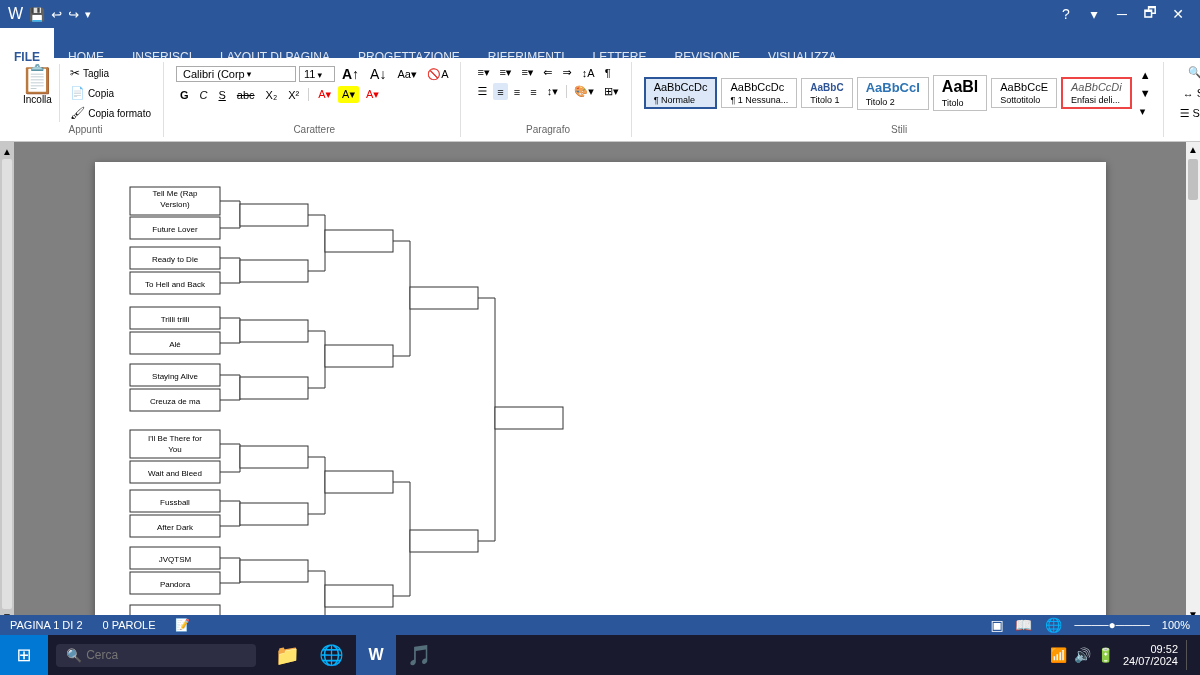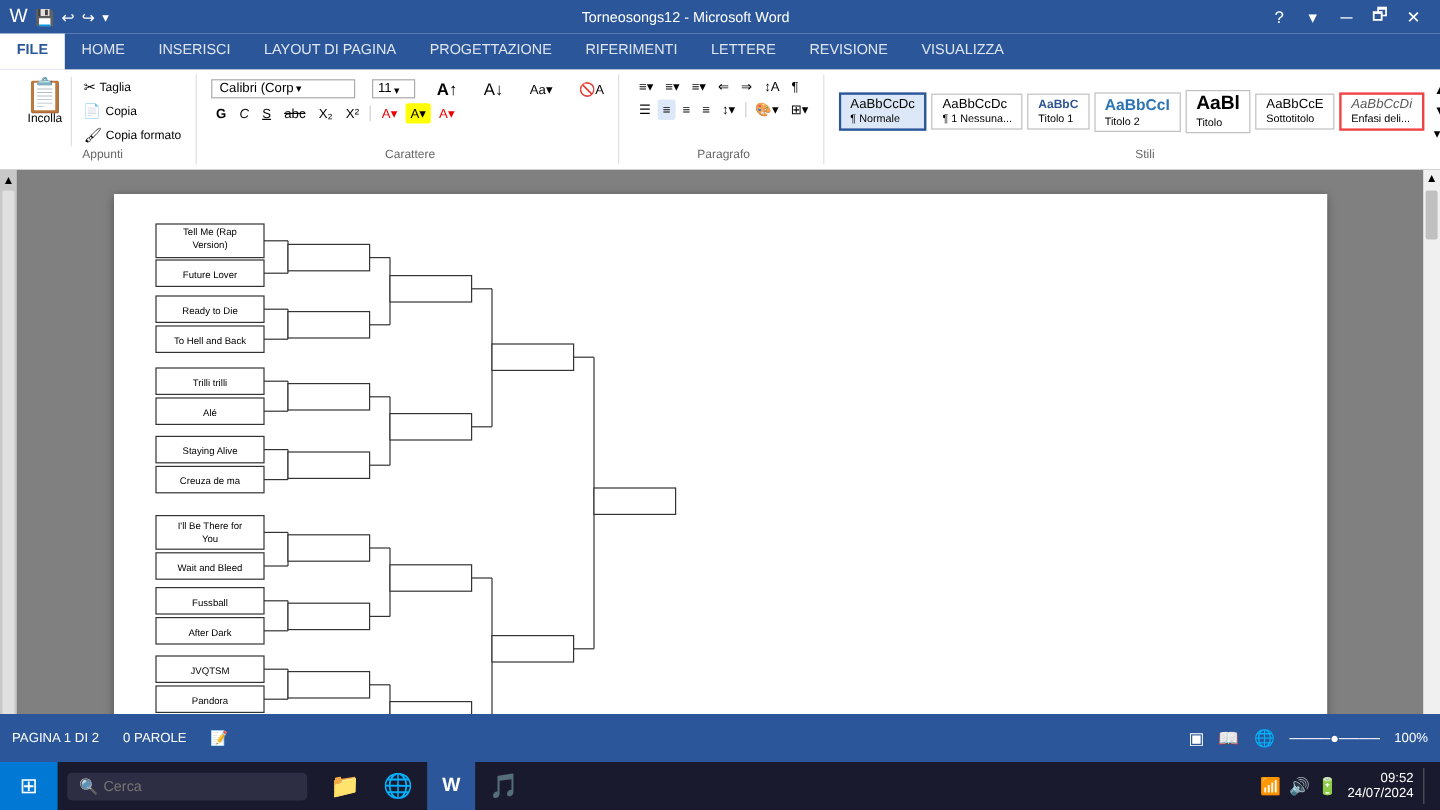--- a/index.html
+++ b/index.html
@@ -21,31 +21,31 @@
     
     .titlebar {
       height: 28px; background: #2b579a; display: flex; align-items: center;
       justify-content: space-between; padding: 0 8px; color: white; font-size: 12px;
     }
     .titlebar-title { flex: 1; text-align: center; }
     .titlebar-controls { display: flex; gap: 0; }
     .titlebar-btn { width: 28px; height: 28px; display: flex; align-items: center; justify-content: center; font-size: 14px; cursor: pointer; }
     .titlebar-left { display: flex; align-items: center; gap: 6px; }
     .ribbon-tabs { display: flex; background: #2b579a; height: 30px; }
-    .ribbon-tab { padding: 6px 14px; color: rgba(255,255,255,0.85); font-size: 12px; cursor: pointer; }
+    .ribbon-tab { padding: 22px 14px; color: rgba(255,255,255,0.85); font-size: 12px; cursor: pointer; }
     .ribbon-tab.active { background: white; color: #2b579a; font-weight: 600; }
     .ribbon-body { background: white; border-bottom: 1px solid #c8c8c8; padding: 4px 8px; display: flex; align-items: stretch; gap: 4px; min-height: 72px; }
     .ribbon-group { display: flex; flex-direction: column; align-items: center; border-right: 1px solid #e0e0e0; padding: 2px 8px; min-width: fit-content; }
     .ribbon-group-content { display: flex; align-items: center; gap: 2px; flex: 1; }
     .ribbon-group-label { font-size: 10px; color: #666; margin-top: auto; padding-top: 2px; }
     .ribbon-small-btn { display: flex; align-items: center; padding: 2px 4px; cursor: pointer; font-size: 11px; border-radius: 2px; white-space: nowrap; }
 
     
     .statusbar {
-      position: fixed; bottom: 40px; left: 0; width: 1200px; height: 40px;
+      position: fixed; bottom: 40px; left: 0; width: 1200px; height: 20px;
       background: #2b579a; display: flex; align-items: center; padding: 0 10px;
       color: white; font-size: 11px; gap: 20px; z-index: 100;
     }
     .statusbar-right { margin-left: auto; display: flex; align-items: center; gap: 12px; }
 
     
     .doc-area {
       background: #808080; height: calc(675px - 28px - 30px - 72px - 1px - 24px - 40px);
       overflow-y: auto; display: flex; justify-content: center; padding: 20px;
       position: relative;
@@ -60,21 +60,20 @@
 <body>
 
 <div class="titlebar">
   <div class="titlebar-left">
     <span style="font-size:16px;">W</span>
     <span style="font-size:13px;cursor:pointer;">💾</span>
     <span style="font-size:13px;cursor:pointer;">↩</span>
     <span style="font-size:13px;cursor:pointer;">↪</span>
     <span style="font-size:11px;cursor:pointer;">▾</span>
   </div>
-  <div class="titlebar-title">Torneosongs12 - Microsoft Word</div>
   <div class="titlebar-controls">
     <div class="titlebar-btn">?</div>
     <div class="titlebar-btn">▾</div>
     <div class="titlebar-btn">─</div>
     <div class="titlebar-btn">🗗</div>
     <div class="titlebar-btn close">✕</div>
   </div>
 </div>
 
 <div class="ribbon-tabs">
@@ -101,21 +100,21 @@
         <div class="ribbon-small-btn"><span style="font-size:12px;">✂</span>&nbsp;<span style="font-size:10px;">Taglia</span></div>
         <div class="ribbon-small-btn"><span style="font-size:12px;">📄</span>&nbsp;<span style="font-size:10px;">Copia</span></div>
         <div class="ribbon-small-btn"><span style="font-size:12px;">🖌</span>&nbsp;<span style="font-size:10px;">Copia formato</span></div>
       </div>
     </div>
     <div class="ribbon-group-label">Appunti</div>
   </div>
 
   <div class="ribbon-group">
     <div class="ribbon-group-content" style="flex-direction:column;gap:2px;align-items:flex-start;">
-      <div style="display:flex;align-items:center;gap:14px;">
+      <div style="display:flex;align-items:center;gap:3px;">
         <div style="border:1px solid #ababab;padding:1px 6px;font-size:11px;display:flex;align-items:center;gap:2px;min-width:120px;cursor:pointer;">
           <span>Calibri (Corp</span>
           <span style="font-size:9px;">▾</span>
         </div>
         <div style="border:1px solid #ababab;padding:1px 4px;font-size:11px;display:flex;align-items:flex-end;gap:2px;width:36px;cursor:pointer;">
           <span>11</span>
           <span style="font-size:9px;">▾</span>
         </div>
         <span class="ribbon-small-btn" style="font-size:14px;font-weight:bold;">A↑</span>
         <span class="ribbon-small-btn" style="font-size:14px;">A↓</span>

